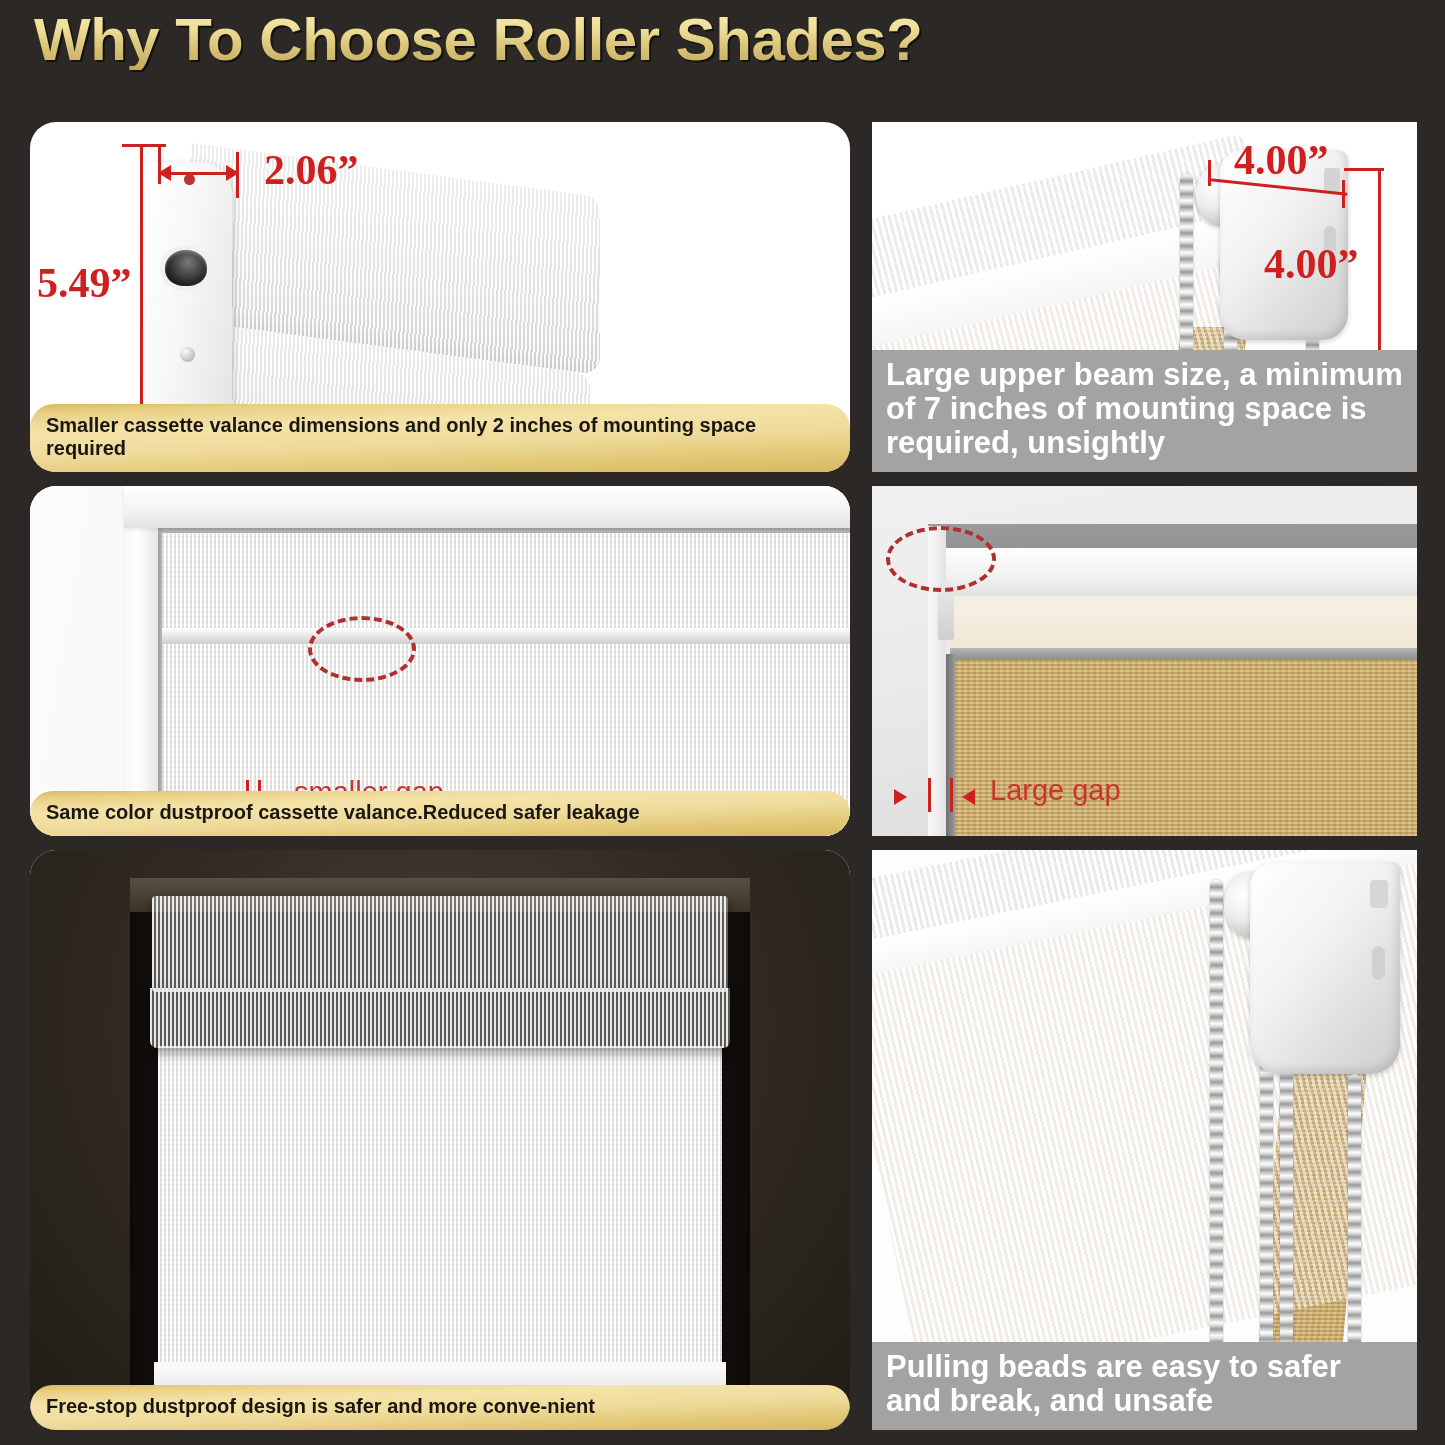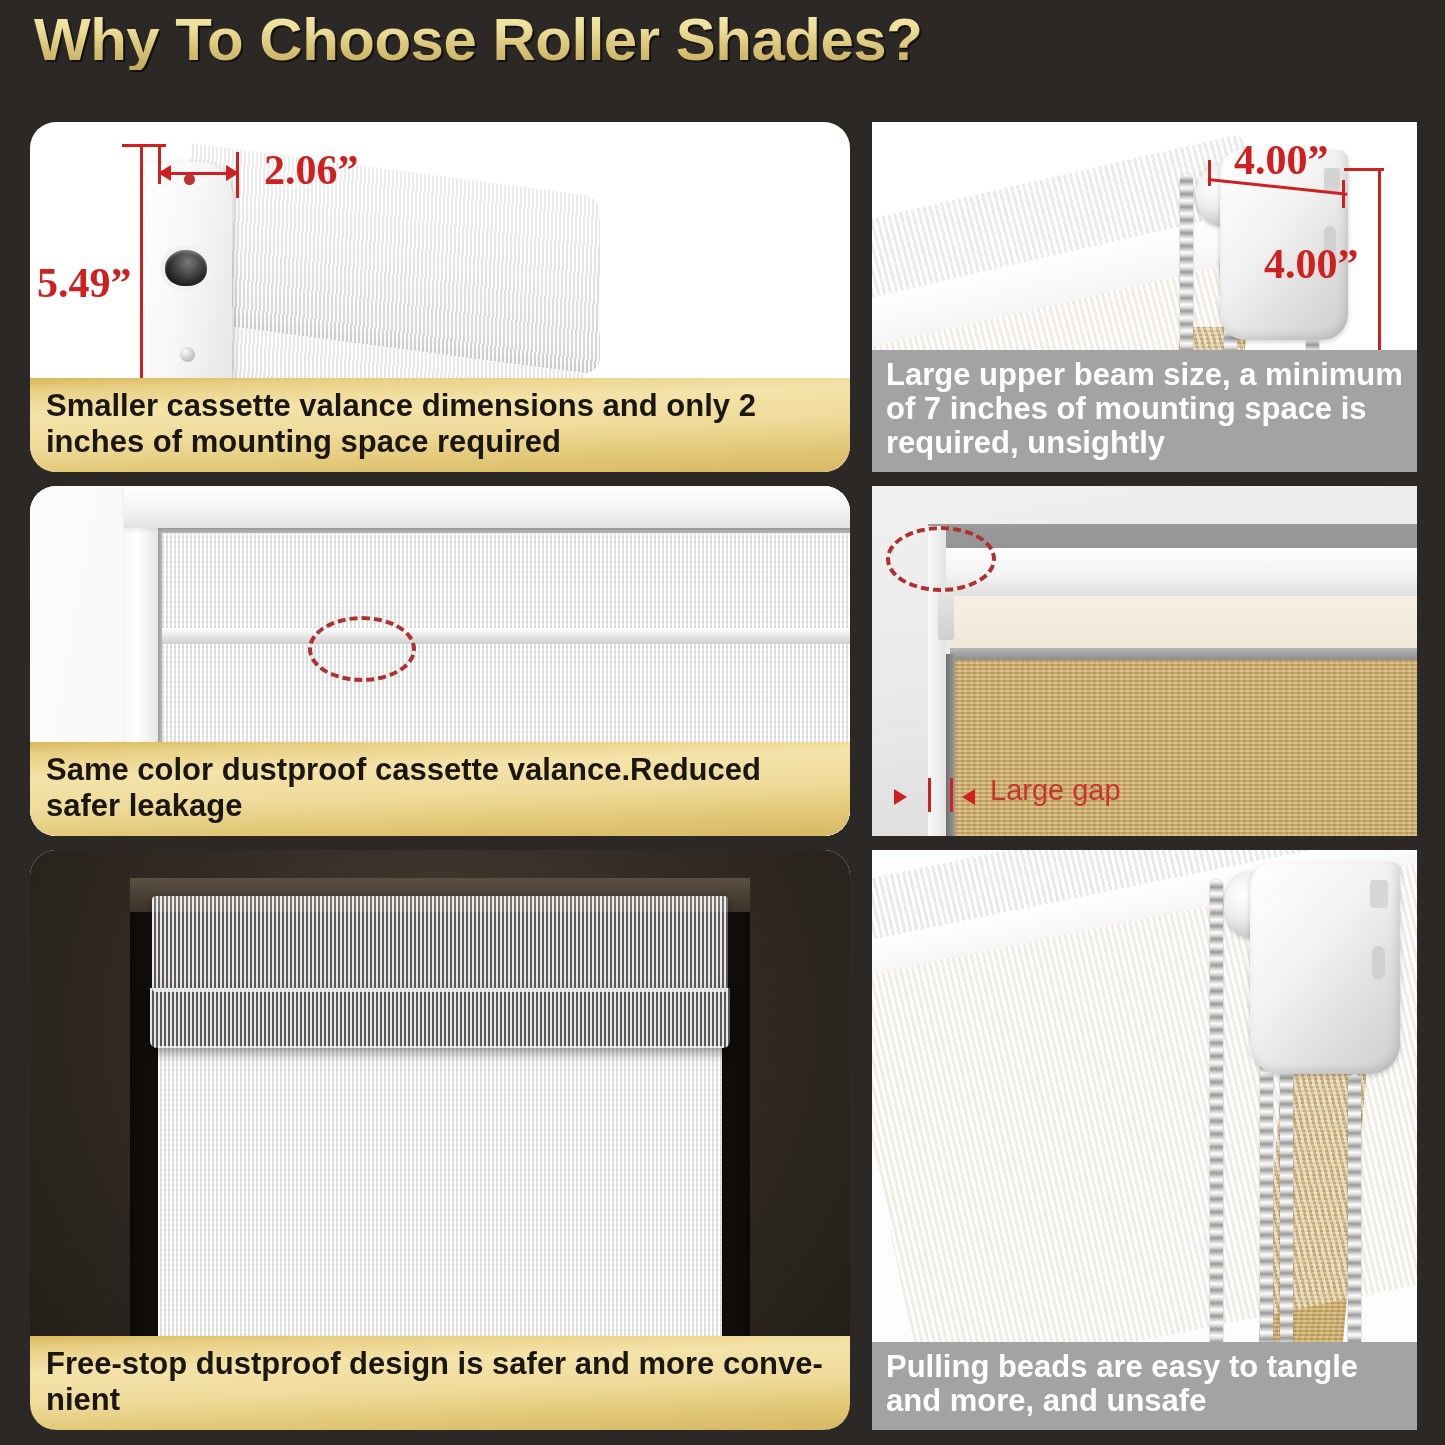--- a/index.html
+++ b/index.html
@@ -68,21 +68,22 @@
     line-height: 1.16;
     z-index: 40;
   }
   .caption.gold {
     background: linear-gradient(178deg,
        #d9b85c 0%, #e8cf84 10%, #f4e3a9 30%,
        #efdb9b 55%, #e2c878 78%, #d7b863 100%);
     color: #1a1713;
     border-bottom-left-radius: 26px;
     border-bottom-right-radius: 26px;
-    font-size: 31px;
+    font-size: 20px;
+    border-radius: 24px;
   }
   .caption.gray {
     background: #a3a3a3;
     color: #ffffff;
     font-size: 31px;
     padding: 8px 14px 12px 14px;
     line-height: 1.1;
   }
 
   
@@ -600,16 +601,16 @@
       <div class="roller-end" style="left:388px; top:110px; width:52px; height:70px;"></div>
       <div class="bracket" style="left:378px; top:12px; width:150px; height:212px; border-radius:24px 8px 30px 30px;"></div>
       <div style="position:absolute; left:498px; top:30px; width:18px; height:28px; background:#d6d6d6; border-radius:4px; z-index:15;"></div>
       <div style="position:absolute; left:500px; top:96px; width:13px; height:34px; background:#d0d0d0; border-radius:7px; z-index:15;"></div>
 
       <div class="beadchain" style="left:338px; top:30px; height:530px;"></div>
       <div class="beadchain" style="left:388px; top:118px; height:442px;"></div>
       <div class="beadchain" style="left:408px; top:130px; height:430px;"></div>
       <div class="beadchain" style="left:476px; top:224px; height:336px;"></div>
     </div>
-    <div class="caption gray">Pulling beads are easy to tangle and more, and unsafe</div>
+    <div class="caption gray">Pulling beads are easy to safer and break, and unsafe</div>
   </div>
 
 </div>
 
 </body></html>

